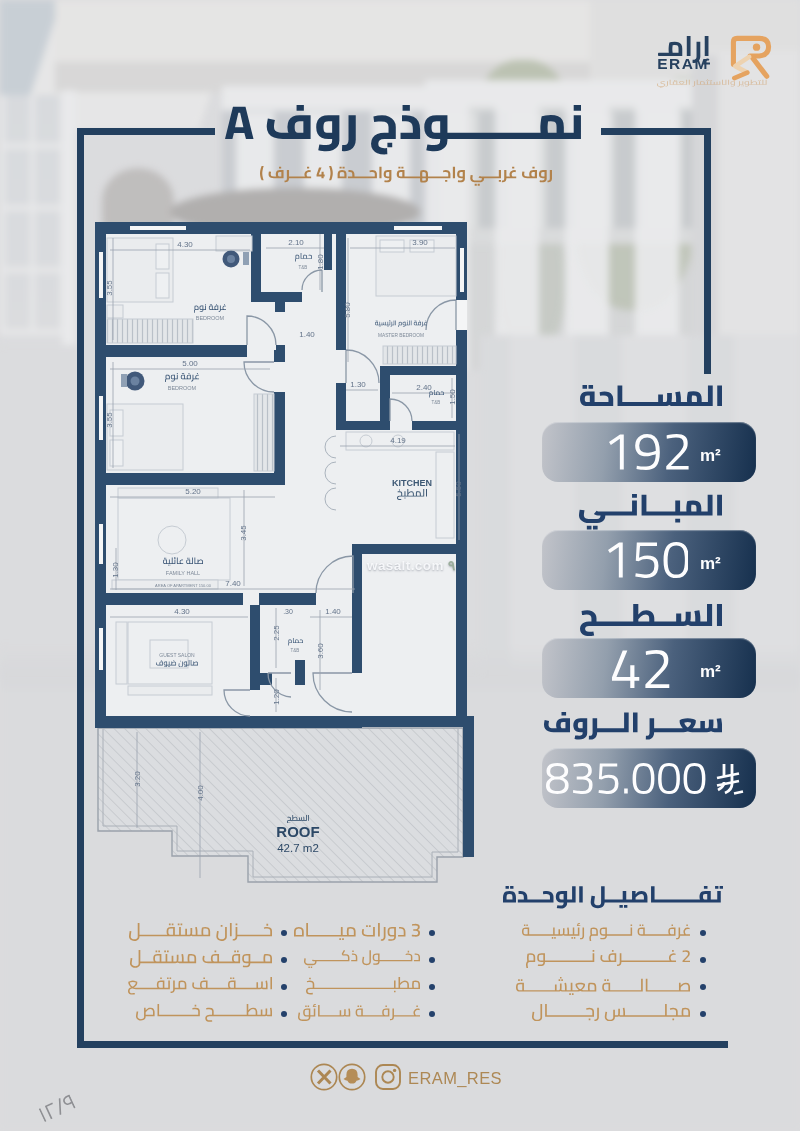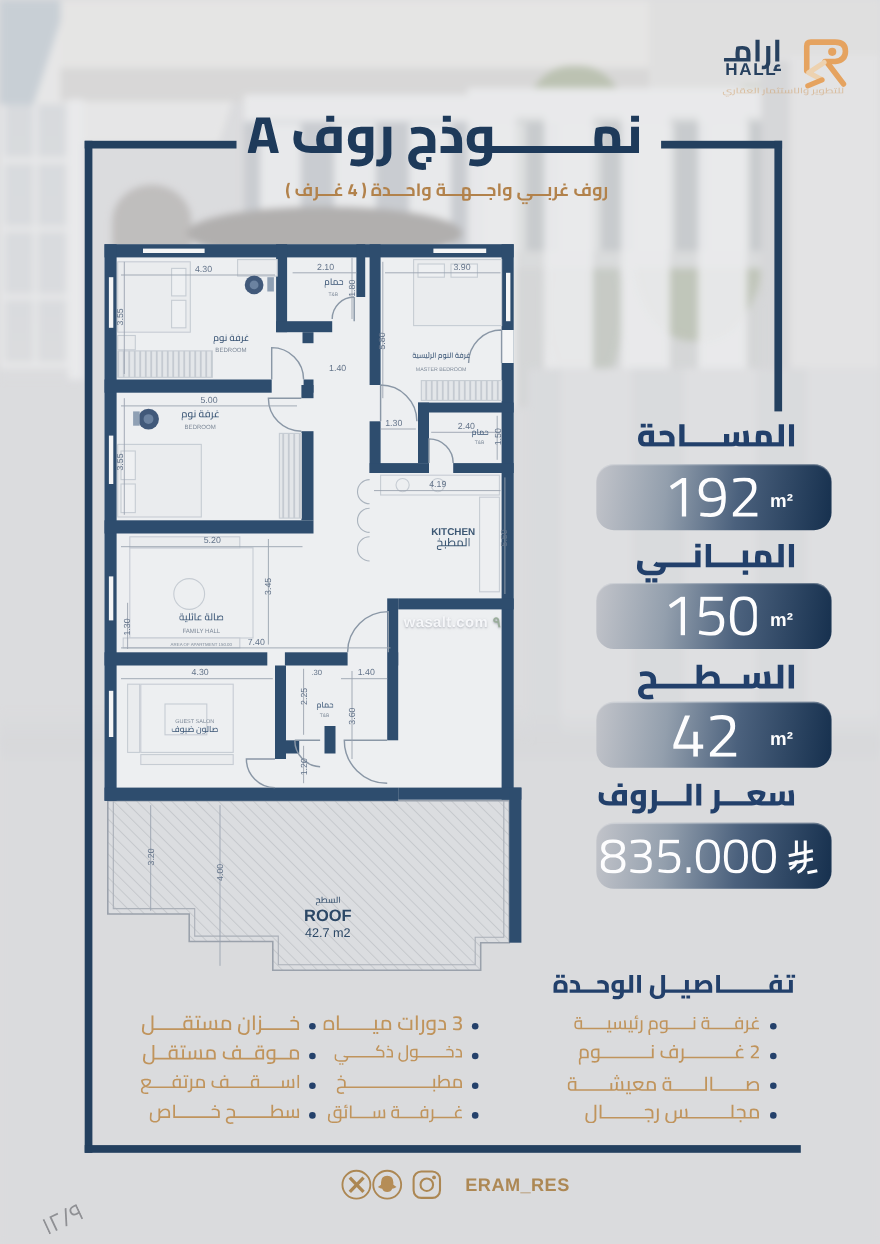--- a/index.html
+++ b/index.html
@@ -87,21 +87,21 @@
   </svg>
 
 <svg style="position:absolute;left:260.0px;top:166.0px" width="292.0" height="19.7" viewBox="37 -752 17869 1206" preserveAspectRatio="none">
     <path d="M140 125Q123 94 105 48Q87 1 72 -55Q56 -112 47 -175Q37 -237 37 -301Q37 -365 47 -430Q56 -495 72 -555Q87 -615 105 -665Q123 -716 140 -750H264Q250 -711 234 -657Q219 -603 206 -542Q193 -481 184 -419Q176 -357 176 -301Q176 -246 184 -187Q193 -127 206 -69Q219 -11 234 39Q250 89 264 125ZM890 0Q783 0 710 -28Q636 -56 599 -111Q561 -166 561 -248Q561 -272 564 -299Q567 -325 572 -350Q576 -374 580 -393Q584 -412 586 -421L716 -396Q713 -380 708 -355Q703 -330 699 -303Q695 -275 695 -250Q695 -211 707 -185Q720 -159 745 -144Q770 -128 808 -122Q846 -116 897 -116H1384L1344 -81V-415L1378 -386H1252Q1207 -386 1182 -375Q1158 -364 1148 -335Q1137 -305 1137 -251Q1137 -192 1148 -164Q1158 -135 1182 -125Q1207 -116 1252 -116V-12Q1166 -12 1112 -36Q1057 -60 1030 -112Q1004 -165 1004 -251Q1004 -333 1030 -389Q1057 -445 1112 -474Q1166 -502 1252 -502H1478V0ZM1199 -594V-708H1333V-594ZM1790 0V-116H1919V0ZM1596 248Q1583 248 1568 247Q1553 246 1537 244L1542 130Q1558 131 1572 132Q1587 133 1594 133Q1633 133 1657 102Q1680 71 1680 15V-502H1814V15Q1814 83 1786 136Q1759 189 1710 219Q1661 248 1596 248ZM1919 0V-116Q1925 -116 1928 -112Q1932 -108 1934 -100Q1937 -92 1938 -82Q1939 -71 1939 -58Q1939 -45 1938 -34Q1937 -23 1934 -16Q1932 -8 1928 -4Q1925 0 1919 0ZM1919 0V-116H2169V0ZM2169 0V-116Q2175 -116 2178 -112Q2182 -108 2184 -100Q2187 -92 2188 -82Q2189 -71 2189 -58Q2189 -45 2188 -34Q2187 -23 2184 -16Q2182 -8 2178 -4Q2175 0 2169 0ZM1919 0Q1913 0 1910 -4Q1906 -8 1904 -16Q1901 -23 1900 -34Q1899 -45 1899 -58Q1899 -76 1901 -89Q1903 -101 1907 -108Q1912 -116 1919 -116ZM2169 0V-116H2419V0ZM2419 0V-116Q2425 -116 2428 -112Q2432 -108 2434 -100Q2437 -92 2438 -82Q2439 -71 2439 -58Q2439 -45 2438 -34Q2437 -23 2434 -16Q2432 -8 2428 -4Q2425 0 2419 0ZM2169 0Q2163 0 2160 -4Q2156 -8 2154 -16Q2151 -23 2150 -34Q2149 -45 2149 -58Q2149 -76 2151 -89Q2153 -101 2157 -108Q2162 -116 2169 -116ZM2419 0V-116H2669V0ZM2669 0V-116Q2675 -116 2678 -112Q2682 -108 2684 -100Q2687 -92 2688 -82Q2689 -71 2689 -58Q2689 -45 2688 -34Q2687 -23 2684 -16Q2682 -8 2678 -4Q2675 0 2669 0ZM2419 0Q2413 0 2410 -4Q2406 -8 2404 -16Q2401 -23 2400 -34Q2399 -45 2399 -58Q2399 -76 2401 -89Q2403 -101 2407 -108Q2412 -116 2419 -116ZM2857 -16Q2806 -64 2780 -118Q2755 -172 2755 -233Q2755 -292 2777 -342Q2799 -391 2837 -427Q2875 -463 2926 -483Q2976 -502 3032 -502Q3062 -502 3095 -496Q3128 -490 3158 -480L3118 -371Q3097 -378 3077 -382Q3056 -386 3037 -386Q2993 -386 2959 -367Q2925 -347 2907 -313Q2888 -279 2888 -235Q2888 -195 2905 -160Q2921 -125 2952 -97ZM2669 0V-116H3167V0ZM2669 0Q2663 0 2660 -4Q2656 -8 2654 -16Q2651 -23 2650 -34Q2649 -45 2649 -58Q2649 -76 2651 -89Q2653 -101 2657 -108Q2662 -116 2669 -116ZM2913 -594V-708H3047V-594ZM3797 0V-110H3497V-210L3647 -660H3801L3634 -225H3797L3805 -395L3933 -397V-225H3994V-110H3933V0ZM4388 123H4264Q4278 85 4294 34Q4309 -17 4322 -76Q4335 -135 4343 -196Q4352 -257 4352 -312Q4352 -367 4343 -428Q4335 -489 4322 -549Q4309 -609 4294 -661Q4278 -714 4264 -752H4388Q4405 -719 4423 -670Q4441 -621 4456 -562Q4472 -504 4481 -440Q4491 -375 4491 -312Q4491 -248 4481 -185Q4472 -121 4456 -63Q4441 -5 4423 43Q4405 91 4388 123ZM4786 0V-227Q4786 -326 4817 -386Q4848 -447 4909 -474Q4970 -502 5059 -502Q5149 -502 5210 -474Q5271 -447 5302 -386Q5333 -326 5333 -227V0ZM4920 -56 4856 -116H5263L5200 -56V-224Q5200 -284 5188 -320Q5176 -355 5146 -371Q5115 -386 5059 -386Q5004 -386 4973 -371Q4943 -355 4931 -320Q4920 -284 4920 -224ZM4905 -594V-708H5033V-594ZM5086 -594V-708H5215V-594ZM5819 0V-116H5924V0ZM5413 0V-116H5776L5685 -37V-205Q5685 -276 5671 -315Q5656 -354 5623 -370Q5589 -386 5531 -386H5450V-502H5531Q5623 -502 5688 -472Q5752 -442 5786 -376Q5819 -311 5819 -205V0ZM5924 0V-116Q5930 -116 5934 -112Q5938 -108 5940 -100Q5942 -92 5943 -82Q5944 -71 5944 -58Q5944 -45 5943 -34Q5942 -23 5940 -16Q5938 -8 5934 -4Q5930 0 5924 0ZM5924 0V-116H6174V0ZM6174 0V-116Q6180 -116 6183 -112Q6187 -108 6189 -100Q6192 -92 6193 -82Q6194 -71 6194 -58Q6194 -45 6193 -34Q6192 -23 6189 -16Q6187 -8 6183 -4Q6180 0 6174 0ZM5924 0Q5918 0 5915 -4Q5911 -8 5909 -16Q5906 -23 5905 -34Q5904 -45 5904 -58Q5904 -76 5906 -89Q5908 -101 5912 -108Q5917 -116 5924 -116ZM6174 0V-116H6424V0ZM6424 0V-116Q6430 -116 6433 -112Q6437 -108 6439 -100Q6442 -92 6443 -82Q6444 -71 6444 -58Q6444 -45 6443 -34Q6442 -23 6439 -16Q6437 -8 6433 -4Q6430 0 6424 0ZM6174 0Q6168 0 6165 -4Q6161 -8 6159 -16Q6156 -23 6155 -34Q6154 -45 6154 -58Q6154 -76 6156 -89Q6158 -101 6162 -108Q6167 -116 6174 -116ZM6424 0V-116H6674V0ZM6674 0V-116Q6680 -116 6683 -112Q6687 -108 6689 -100Q6692 -92 6693 -82Q6694 -71 6694 -58Q6694 -45 6693 -34Q6692 -23 6689 -16Q6687 -8 6683 -4Q6680 0 6674 0ZM6424 0Q6418 0 6415 -4Q6411 -8 6409 -16Q6406 -23 6405 -34Q6404 -45 6404 -58Q6404 -76 6406 -89Q6408 -101 6412 -108Q6417 -116 6424 -116ZM6674 0V-116H7104L7059 -79V-264Q7059 -324 7021 -355Q6984 -386 6903 -386Q6880 -386 6840 -382Q6800 -379 6753 -372L6740 -478Q6783 -488 6827 -495Q6872 -502 6915 -502Q6997 -502 7059 -473Q7121 -445 7157 -392Q7192 -339 7192 -264V0ZM6674 0Q6668 0 6665 -4Q6661 -8 6659 -16Q6656 -23 6655 -34Q6654 -45 6654 -58Q6654 -76 6656 -89Q6658 -101 6662 -108Q6667 -116 6674 -116ZM7342 0V-707H7475V0ZM7809 248Q7772 248 7731 243Q7691 237 7645 228L7665 121Q7715 127 7750 130Q7785 133 7809 133Q7881 133 7913 107Q7945 81 7945 29V-410L7978 -386H7853Q7812 -386 7787 -376Q7762 -367 7750 -337Q7739 -308 7739 -248Q7739 -191 7749 -162Q7760 -134 7785 -125Q7810 -116 7853 -116H7945V0H7853Q7768 0 7713 -27Q7658 -54 7631 -109Q7605 -164 7605 -248Q7605 -332 7631 -389Q7658 -445 7713 -474Q7768 -502 7853 -502H8079V29Q8079 97 8046 147Q8012 196 7952 222Q7891 248 7809 248ZM8654 0Q8569 0 8514 -27Q8459 -54 8432 -109Q8406 -164 8406 -248Q8406 -332 8432 -389Q8459 -445 8514 -474Q8569 -502 8654 -502H8880V-63H8746V-415L8779 -386H8654Q8613 -386 8588 -376Q8563 -367 8551 -337Q8540 -308 8540 -248Q8540 -191 8550 -162Q8561 -134 8586 -125Q8611 -116 8654 -116H8985V0ZM8985 0V-116Q8991 -116 8995 -112Q8998 -108 9001 -100Q9003 -92 9004 -82Q9005 -71 9005 -58Q9005 -45 9004 -34Q9003 -23 9001 -16Q8998 -8 8995 -4Q8991 0 8985 0ZM8505 -594V-708H8634V-594ZM8687 -594V-708H8816V-594ZM8985 0V-116H9235V0ZM9235 0V-116Q9241 -116 9244 -112Q9248 -108 9250 -100Q9253 -92 9254 -82Q9255 -71 9255 -58Q9255 -45 9254 -34Q9253 -23 9250 -16Q9248 -8 9244 -4Q9241 0 9235 0ZM8985 0Q8979 0 8976 -4Q8972 -8 8970 -16Q8967 -23 8966 -34Q8965 -45 8965 -58Q8965 -76 8967 -89Q8969 -101 8973 -108Q8978 -116 8985 -116ZM9235 0V-116H9485V0ZM9485 0V-116Q9491 -116 9494 -112Q9498 -108 9500 -100Q9503 -92 9504 -82Q9505 -71 9505 -58Q9505 -45 9504 -34Q9503 -23 9500 -16Q9498 -8 9494 -4Q9491 0 9485 0ZM9235 0Q9229 0 9226 -4Q9222 -8 9220 -16Q9217 -23 9216 -34Q9215 -45 9215 -58Q9215 -76 9217 -89Q9219 -101 9223 -108Q9228 -116 9235 -116ZM9485 0V-116H9735V0ZM9735 0V-116Q9741 -116 9744 -112Q9748 -108 9750 -100Q9753 -92 9754 -82Q9755 -71 9755 -58Q9755 -45 9754 -34Q9753 -23 9750 -16Q9748 -8 9744 -4Q9741 0 9735 0ZM9485 0Q9479 0 9476 -4Q9472 -8 9470 -16Q9467 -23 9466 -34Q9465 -45 9465 -58Q9465 -76 9467 -89Q9469 -101 9473 -108Q9478 -116 9485 -116ZM9735 0V-116H10256L10183 -45V-247Q10183 -300 10171 -330Q10159 -360 10130 -373Q10101 -386 10050 -386Q10007 -386 9967 -381Q9928 -375 9905 -366L9988 -444Q9982 -421 9977 -386Q9972 -352 9968 -312Q9964 -272 9964 -235Q9964 -199 9968 -162Q9971 -125 9976 -96Q9981 -67 9983 -56L9856 -21Q9852 -35 9846 -68Q9839 -100 9835 -143Q9831 -186 9831 -235Q9831 -284 9835 -331Q9840 -377 9847 -415Q9855 -452 9860 -475Q9883 -484 9934 -493Q9986 -502 10048 -502Q10138 -502 10197 -477Q10257 -452 10286 -396Q10316 -341 10316 -246V0ZM10048 265Q9986 265 9934 258Q9883 251 9860 245Q9855 227 9847 199Q9840 171 9835 136Q9831 100 9831 63Q9831 26 9835 -6Q9839 -39 9846 -63Q9852 -87 9856 -98L9980 -56Q9977 -49 9974 -28Q9970 -7 9967 19Q9964 44 9964 64Q9964 87 9967 114Q9970 141 9976 166Q9981 191 9987 208L9901 133Q9923 140 9965 145Q10006 149 10050 149Q10103 149 10132 141Q10161 134 10172 115Q10183 97 10183 66V-116H10316V71Q10316 142 10286 185Q10257 227 10197 246Q10138 265 10048 265ZM10316 0V-116H10421V0ZM10421 0V-116Q10427 -116 10431 -112Q10435 -108 10437 -100Q10439 -92 10440 -82Q10441 -71 10441 -58Q10441 -45 10440 -34Q10439 -23 10437 -16Q10435 -8 10431 -4Q10427 0 10421 0ZM9735 0Q9729 0 9726 -4Q9722 -8 9720 -16Q9717 -23 9716 -34Q9715 -45 9715 -58Q9715 -76 9717 -89Q9719 -101 9723 -108Q9728 -116 9735 -116ZM10421 0V-116H10671V0ZM10671 0V-116Q10677 -116 10680 -112Q10684 -108 10686 -100Q10689 -92 10690 -82Q10691 -71 10691 -58Q10691 -45 10690 -34Q10689 -23 10686 -16Q10684 -8 10680 -4Q10677 0 10671 0ZM10421 0Q10415 0 10412 -4Q10408 -8 10406 -16Q10403 -23 10402 -34Q10401 -45 10401 -58Q10401 -76 10403 -89Q10405 -101 10409 -108Q10414 -116 10421 -116ZM10671 0V-116H10921V0ZM10921 0V-116Q10927 -116 10930 -112Q10934 -108 10936 -100Q10939 -92 10940 -82Q10941 -71 10941 -58Q10941 -45 10940 -34Q10939 -23 10936 -16Q10934 -8 10930 -4Q10927 0 10921 0ZM10671 0Q10665 0 10662 -4Q10658 -8 10656 -16Q10653 -23 10652 -34Q10651 -45 10651 -58Q10651 -76 10653 -89Q10655 -101 10659 -108Q10664 -116 10671 -116ZM10921 0V-116H11171V0ZM11171 0V-116Q11177 -116 11180 -112Q11184 -108 11186 -100Q11189 -92 11190 -82Q11191 -71 11191 -58Q11191 -45 11190 -34Q11189 -23 11186 -16Q11184 -8 11180 -4Q11177 0 11171 0ZM10921 0Q10915 0 10912 -4Q10908 -8 10906 -16Q10903 -23 10902 -34Q10901 -45 10901 -58Q10901 -76 10903 -89Q10905 -101 10909 -108Q10914 -116 10921 -116ZM11171 0V-116H11601L11556 -79V-264Q11556 -324 11518 -355Q11481 -386 11400 -386Q11377 -386 11337 -382Q11297 -379 11250 -372L11237 -478Q11280 -488 11324 -495Q11369 -502 11412 -502Q11494 -502 11556 -473Q11618 -445 11654 -392Q11689 -339 11689 -264V0ZM11171 0Q11165 0 11162 -4Q11158 -8 11156 -16Q11153 -23 11152 -34Q11151 -45 11151 -58Q11151 -76 11153 -89Q11155 -101 11159 -108Q11164 -116 11171 -116ZM11364 213V99H11498V213ZM11839 0V-707H11972V0ZM12306 248Q12269 248 12228 243Q12188 237 12142 228L12162 121Q12212 127 12247 130Q12282 133 12306 133Q12378 133 12410 107Q12442 81 12442 29V-410L12475 -386H12350Q12309 -386 12284 -376Q12259 -367 12247 -337Q12236 -308 12236 -248Q12236 -191 12246 -162Q12257 -134 12282 -125Q12307 -116 12350 -116H12442V0H12350Q12265 0 12210 -27Q12155 -54 12128 -109Q12102 -164 12102 -248Q12102 -332 12128 -389Q12155 -445 12210 -474Q12265 -502 12350 -502H12576V29Q12576 97 12543 147Q12509 196 12449 222Q12388 248 12306 248ZM13208 248Q13143 248 13088 230Q13032 211 12991 178Q12950 146 12926 101Q12903 57 12903 5Q12903 -14 12906 -44Q12909 -74 12915 -113Q12920 -152 12927 -196L13059 -178Q13049 -115 13043 -66Q13037 -17 13037 3Q13037 41 13058 70Q13079 99 13118 116Q13156 132 13208 132H13491Q13556 132 13588 99Q13620 66 13620 3V-35H13753V3Q13753 75 13721 130Q13689 185 13630 217Q13572 248 13491 248ZM13576 0Q13530 0 13488 -10Q13445 -20 13407 -46L13483 -142Q13499 -131 13512 -126Q13524 -120 13540 -118Q13555 -116 13576 -116H13797V0ZM13797 0V-116Q13802 -116 13806 -112Q13810 -108 13812 -100Q13814 -92 13815 -82Q13817 -71 13817 -58Q13817 -45 13815 -34Q13814 -23 13812 -16Q13810 -8 13806 -4Q13802 0 13797 0ZM13174 454V340H13303V454ZM13355 454V340H13484V454ZM13797 0V-116H14047V0ZM14047 0V-116Q14053 -116 14056 -112Q14060 -108 14062 -100Q14065 -92 14066 -82Q14067 -71 14067 -58Q14067 -45 14066 -34Q14065 -23 14062 -16Q14060 -8 14056 -4Q14053 0 14047 0ZM13797 0Q13791 0 13788 -4Q13784 -8 13782 -16Q13779 -23 13778 -34Q13777 -45 13777 -58Q13777 -76 13779 -89Q13781 -101 13785 -108Q13790 -116 13797 -116ZM14047 0V-116H14297V0ZM14297 0V-116Q14303 -116 14306 -112Q14310 -108 14312 -100Q14315 -92 14316 -82Q14317 -71 14317 -58Q14317 -45 14316 -34Q14315 -23 14312 -16Q14310 -8 14306 -4Q14303 0 14297 0ZM14047 0Q14041 0 14038 -4Q14034 -8 14032 -16Q14029 -23 14028 -34Q14027 -45 14027 -58Q14027 -76 14029 -89Q14031 -101 14035 -108Q14040 -116 14047 -116ZM14297 0V-116H14547V0ZM14547 0V-116Q14553 -116 14556 -112Q14560 -108 14562 -100Q14565 -92 14566 -82Q14567 -71 14567 -58Q14567 -45 14566 -34Q14565 -23 14562 -16Q14560 -8 14556 -4Q14553 0 14547 0ZM14297 0Q14291 0 14288 -4Q14284 -8 14282 -16Q14279 -23 14278 -34Q14277 -45 14277 -58Q14277 -76 14279 -89Q14281 -101 14285 -108Q14290 -116 14297 -116ZM14547 0V-116H14730L14652 -51V-502H14786V0ZM14547 0Q14541 0 14538 -4Q14534 -8 14532 -16Q14529 -23 14528 -34Q14527 -45 14527 -58Q14527 -76 14529 -89Q14531 -101 14535 -108Q14540 -116 14547 -116ZM14652 213V99H14786V213ZM15091 0V-116H15220V0ZM14897 248Q14884 248 14869 247Q14854 246 14838 244L14843 130Q14859 131 14873 132Q14888 133 14895 133Q14934 133 14958 102Q14981 71 14981 15V-502H15115V15Q15115 83 15087 136Q15060 189 15011 219Q14962 248 14897 248ZM15220 0V-116Q15226 -116 15229 -112Q15233 -108 15235 -100Q15238 -92 15239 -82Q15240 -71 15240 -58Q15240 -45 15239 -34Q15238 -23 15235 -16Q15233 -8 15229 -4Q15226 0 15220 0ZM15408 -16Q15357 -64 15331 -118Q15306 -172 15306 -233Q15306 -292 15328 -342Q15350 -391 15388 -427Q15426 -463 15477 -483Q15527 -502 15583 -502Q15613 -502 15646 -496Q15679 -490 15709 -480L15669 -371Q15648 -378 15628 -382Q15607 -386 15588 -386Q15544 -386 15510 -367Q15476 -347 15458 -313Q15439 -279 15439 -235Q15439 -195 15456 -160Q15472 -125 15503 -97ZM15220 0V-116H15718V0ZM15220 0Q15214 0 15211 -4Q15207 -8 15205 -16Q15202 -23 15201 -34Q15200 -45 15200 -58Q15200 -76 15202 -89Q15204 -101 15208 -108Q15213 -116 15220 -116ZM15464 -594V-708H15598V-594ZM16399 0Q16292 0 16219 -28Q16145 -56 16108 -111Q16070 -166 16070 -248Q16070 -272 16073 -299Q16076 -325 16081 -350Q16085 -374 16089 -393Q16093 -412 16095 -421L16225 -396Q16222 -380 16217 -355Q16212 -330 16208 -303Q16204 -275 16204 -250Q16204 -211 16216 -185Q16229 -159 16254 -144Q16279 -128 16317 -122Q16355 -116 16406 -116H16893L16853 -81V-415L16887 -386H16761Q16716 -386 16691 -375Q16667 -364 16657 -335Q16646 -305 16646 -251Q16646 -192 16657 -164Q16667 -135 16691 -125Q16716 -116 16761 -116V-12Q16675 -12 16620 -36Q16566 -60 16539 -112Q16513 -165 16513 -251Q16513 -333 16539 -389Q16566 -445 16620 -474Q16675 -502 16761 -502H16987V0ZM16708 -594V-708H16842V-594ZM17311 248Q17274 248 17233 243Q17193 237 17147 228L17167 121Q17217 127 17252 130Q17287 133 17311 133Q17383 133 17415 107Q17447 81 17447 29V-410L17480 -386H17355Q17314 -386 17289 -376Q17264 -367 17252 -337Q17241 -308 17241 -248Q17241 -191 17251 -162Q17262 -134 17287 -125Q17312 -116 17355 -116H17447V0H17355Q17270 0 17215 -27Q17160 -54 17133 -109Q17107 -164 17107 -248Q17107 -332 17133 -389Q17160 -445 17215 -474Q17270 -502 17355 -502H17581V29Q17581 97 17548 147Q17514 196 17454 222Q17393 248 17311 248ZM17688 248Q17675 248 17660 247Q17645 246 17629 244L17634 130Q17650 131 17664 132Q17679 133 17686 133Q17725 133 17749 102Q17772 71 17772 15V-502H17906V15Q17906 83 17878 136Q17851 189 17802 219Q17753 248 17688 248Z" fill="#b2824b"></path>
   </svg>
 
 <svg style="position:absolute;left:658.0px;top:36.0px" width="52.0" height="28.6" viewBox="-20 -707 1844 1013" preserveAspectRatio="none">
     <path d="M0 0V-116H250V0ZM250 0V-116Q256 -116 259 -112Q263 -108 265 -100Q268 -92 269 -82Q270 -71 270 -58Q270 -45 269 -34Q268 -23 265 -16Q263 -8 259 -4Q256 0 250 0ZM0 0Q-6 0 -9 -4Q-13 -8 -15 -16Q-18 -23 -19 -34Q-20 -45 -20 -58Q-20 -76 -18 -89Q-16 -101 -12 -108Q-7 -116 0 -116ZM250 0V-116H769L708 -64V-248Q708 -302 696 -333Q684 -363 654 -376Q625 -388 573 -388Q532 -388 493 -383Q453 -377 431 -368L514 -446Q508 -423 502 -388Q497 -353 493 -314Q489 -274 489 -236Q489 -201 493 -163Q496 -125 501 -96Q505 -67 508 -56L381 -21Q377 -35 371 -67Q365 -99 360 -143Q356 -187 356 -236Q356 -286 361 -332Q366 -379 372 -416Q379 -454 385 -477Q409 -486 460 -495Q511 -504 573 -504Q663 -504 722 -479Q782 -454 812 -398Q841 -342 841 -247V0ZM250 0Q244 0 241 -4Q237 -8 235 -16Q232 -23 231 -34Q230 -45 230 -58Q230 -76 232 -89Q234 -101 238 -108Q243 -116 250 -116ZM1001 0V-707H1134V0ZM1262 248Q1249 248 1234 247Q1219 246 1203 244L1208 130Q1224 131 1238 132Q1253 133 1260 133Q1299 133 1323 102Q1346 71 1346 15V-502H1480V15Q1480 83 1452 136Q1425 189 1376 219Q1327 248 1262 248ZM1637 0V-707H1770V0ZM1643 298Q1624 275 1614 254Q1604 233 1604 209Q1604 175 1622 148Q1640 121 1669 105Q1698 89 1733 89Q1752 89 1772 95Q1792 100 1806 109L1772 170Q1763 165 1755 164Q1746 162 1737 162Q1713 162 1700 175Q1687 188 1687 208Q1687 221 1692 232Q1697 243 1707 255ZM1582 306V234H1824V306Z" fill="#27415f"></path>
   </svg>
 
-<div class="abs" style="left:652px;top:55px;width:62px;text-align:center;font-size:15.5px;font-weight:bold;letter-spacing:1.5px;color:#27415f">HALL</div>
+<div class="abs" style="left:652px;top:55px;width:62px;text-align:center;font-size:15.5px;font-weight:bold;letter-spacing:1.5px;color:#27415f">ERAM</div>
 
 <svg style="position:absolute;left:657.0px;top:79.0px" width="109.6" height="9.0" viewBox="40 -818 10782 1257" preserveAspectRatio="none">
     <path d="M323 248Q263 248 212 231Q160 214 122 184Q83 153 62 111Q40 69 40 20Q40 -0 43 -32Q47 -65 52 -106Q58 -146 65 -189L157 -177Q146 -111 140 -57Q133 -4 133 18Q133 61 157 94Q181 127 224 146Q267 165 323 165H606Q679 165 717 126Q754 87 754 7Q754 -32 742 -54Q730 -76 699 -92Q669 -107 612 -124Q559 -140 517 -154Q475 -169 445 -189Q416 -208 401 -238Q386 -268 386 -315Q386 -378 413 -419Q439 -460 489 -480Q538 -501 608 -501Q642 -501 687 -496Q732 -491 810 -478L800 -400Q729 -408 682 -413Q636 -417 605 -417Q561 -417 533 -407Q505 -396 492 -375Q479 -354 479 -319Q479 -291 489 -274Q499 -256 520 -244Q540 -233 570 -224Q600 -215 639 -203Q688 -189 726 -173Q764 -156 791 -133Q818 -110 832 -75Q847 -40 847 10Q847 80 818 134Q790 187 736 218Q683 248 606 248ZM323 439V342H415V439ZM473 439V342H565V439ZM928 229Q915 229 900 227Q886 226 871 225L879 142Q894 143 906 144Q919 145 927 145Q972 145 1000 111Q1027 77 1027 16V-501H1121V16Q1121 79 1096 127Q1071 175 1028 202Q985 229 928 229ZM1377 0V-83H1497V0ZM1284 0V-714H1377V0ZM1497 0V-83Q1502 -83 1506 -80Q1510 -77 1512 -72Q1514 -67 1516 -59Q1517 -52 1517 -42Q1517 -33 1516 -25Q1514 -17 1512 -11Q1510 -6 1506 -3Q1502 0 1497 0ZM2036 0V-83H2143V0ZM1497 0Q1491 0 1487 -3Q1483 -6 1481 -11Q1479 -17 1478 -25Q1477 -33 1477 -42Q1477 -55 1479 -64Q1480 -73 1485 -78Q1489 -83 1497 -83ZM1497 0V-83H1991L1943 -41V-450L1982 -417H1824Q1770 -417 1740 -404Q1710 -391 1699 -355Q1687 -319 1687 -250Q1687 -181 1699 -145Q1710 -109 1740 -96Q1770 -83 1824 -83V-18Q1737 -18 1687 -40Q1637 -62 1615 -113Q1594 -164 1594 -250Q1594 -335 1615 -391Q1637 -446 1687 -474Q1737 -501 1824 -501H2036V0ZM2143 0V-83Q2149 -83 2153 -80Q2157 -77 2159 -72Q2161 -67 2162 -59Q2163 -52 2163 -42Q2163 -33 2162 -25Q2161 -17 2159 -11Q2157 -6 2153 -3Q2149 0 2143 0ZM1718 -591V-688H1810V-591ZM1868 -591V-688H1960V-591ZM2143 0V-83H2299Q2354 -83 2405 -102Q2455 -121 2498 -152Q2541 -183 2572 -221Q2604 -259 2622 -298Q2640 -337 2640 -372V-433L2688 -358Q2631 -388 2576 -402Q2520 -417 2468 -417Q2417 -417 2361 -402Q2306 -388 2250 -358L2298 -433V-372Q2298 -337 2316 -298Q2334 -259 2365 -221Q2396 -183 2439 -152Q2482 -121 2532 -102Q2583 -83 2638 -83H2788V0H2650Q2572 0 2504 -25Q2436 -50 2381 -92Q2326 -133 2286 -182Q2247 -232 2226 -282Q2205 -331 2205 -372V-431Q2248 -454 2293 -470Q2338 -485 2383 -493Q2428 -501 2468 -501Q2510 -501 2554 -493Q2598 -485 2644 -470Q2689 -454 2732 -431V-372Q2732 -331 2711 -282Q2690 -232 2651 -182Q2611 -133 2556 -92Q2501 -50 2433 -25Q2365 0 2287 0ZM2143 0Q2137 0 2133 -3Q2129 -6 2127 -11Q2125 -17 2124 -25Q2123 -33 2123 -42Q2123 -55 2125 -64Q2126 -73 2131 -78Q2135 -83 2143 -83ZM2788 0V-83Q2794 -83 2798 -80Q2802 -77 2804 -72Q2806 -67 2807 -59Q2808 -52 2808 -42Q2808 -33 2807 -25Q2806 -17 2804 -11Q2802 -6 2798 -3Q2794 0 2788 0ZM2907 0V-714H3000V0ZM2788 0V-83H2907V0ZM2788 0Q2782 0 2778 -3Q2774 -6 2772 -11Q2770 -17 2769 -25Q2768 -33 2768 -42Q2768 -55 2770 -64Q2771 -73 2776 -78Q2780 -83 2788 -83ZM3169 0V-714H3262V0ZM3592 229Q3579 229 3564 227Q3550 226 3535 225L3543 142Q3558 143 3570 144Q3583 145 3591 145Q3636 145 3664 111Q3691 77 3691 16V-501H3785V16Q3785 79 3760 127Q3735 175 3692 202Q3649 229 3592 229ZM4041 0V-83H4161V0ZM3948 0V-714H4041V0ZM4161 0V-83Q4166 -83 4170 -80Q4174 -77 4176 -72Q4178 -67 4180 -59Q4181 -52 4181 -42Q4181 -33 4180 -25Q4178 -17 4176 -11Q4174 -6 4170 -3Q4166 0 4161 0ZM4735 0V-83H4842V0ZM4161 0Q4155 0 4151 -3Q4147 -6 4145 -11Q4143 -17 4142 -25Q4141 -33 4141 -42Q4141 -55 4143 -64Q4144 -73 4149 -78Q4153 -83 4161 -83ZM4161 0V-83H4700L4641 -39V-246Q4641 -312 4626 -349Q4612 -386 4576 -402Q4540 -418 4478 -418Q4436 -418 4395 -412Q4354 -406 4331 -396L4388 -452Q4382 -429 4376 -393Q4370 -357 4366 -315Q4362 -274 4362 -233Q4362 -192 4366 -152Q4370 -112 4375 -82Q4380 -52 4383 -41L4294 -16Q4290 -29 4284 -61Q4279 -93 4274 -138Q4270 -183 4270 -233Q4270 -282 4274 -329Q4279 -375 4286 -413Q4292 -451 4298 -474Q4321 -483 4370 -492Q4418 -501 4478 -501Q4563 -501 4620 -476Q4678 -451 4706 -395Q4735 -340 4735 -246V0ZM4842 0V-83Q4848 -83 4852 -80Q4856 -77 4858 -72Q4860 -67 4861 -59Q4862 -52 4862 -42Q4862 -33 4861 -25Q4860 -17 4858 -11Q4856 -6 4852 -3Q4848 0 4842 0ZM5057 0V-83H5170V0ZM5170 0V-83Q5176 -83 5180 -80Q5184 -77 5186 -72Q5188 -67 5189 -59Q5190 -52 5190 -42Q5190 -33 5189 -25Q5188 -17 5186 -11Q5184 -6 5180 -3Q5176 0 5170 0ZM4842 0Q4836 0 4832 -3Q4828 -6 4826 -11Q4824 -17 4823 -25Q4822 -33 4822 -42Q4822 -55 4824 -64Q4825 -73 4830 -78Q4834 -83 4842 -83ZM4842 0V-83H5012L4964 -45V-501H5057V0ZM4969 -729V-818H5053V-729ZM4890 -591V-688H4982V-591ZM5039 -591V-688H5131V-591ZM5385 0V-83H5498V0ZM5498 0V-83Q5504 -83 5508 -80Q5512 -77 5514 -72Q5516 -67 5517 -59Q5518 -52 5518 -42Q5518 -33 5517 -25Q5516 -17 5514 -11Q5512 -6 5508 -3Q5504 0 5498 0ZM5170 0Q5164 0 5160 -3Q5156 -6 5154 -11Q5152 -17 5151 -25Q5150 -33 5150 -42Q5150 -55 5152 -64Q5153 -73 5158 -78Q5162 -83 5170 -83ZM5170 0V-83H5340L5292 -45V-501H5385V0ZM5219 -591V-688H5311V-591ZM5368 -591V-688H5460V-591ZM6041 0Q6005 0 5970 -14Q5936 -27 5905 -56L5964 -118Q5986 -100 6004 -92Q6022 -83 6041 -83H6222L6181 -43V-277Q6181 -295 6177 -327Q6174 -360 6167 -402Q6161 -443 6152 -486L6243 -501Q6250 -465 6257 -422Q6264 -379 6269 -340Q6274 -301 6274 -277V0ZM5498 0V-83H5644L5621 -60V-400H5714V0ZM5714 0V-83H5818Q5852 -83 5869 -93Q5886 -103 5893 -133Q5900 -163 5900 -221V-450H5994V-221Q5994 -140 5975 -91Q5957 -42 5919 -21Q5881 0 5818 0ZM5498 0Q5492 0 5488 -3Q5484 -6 5482 -11Q5480 -17 5479 -25Q5478 -33 5478 -42Q5478 -55 5480 -64Q5481 -73 5486 -78Q5490 -83 5498 -83ZM6535 0V-83H6655V0ZM6442 0V-714H6535V0ZM6655 0V-83Q6660 -83 6664 -80Q6668 -77 6670 -72Q6672 -67 6674 -59Q6675 -52 6675 -42Q6675 -33 6674 -25Q6672 -17 6670 -11Q6668 -6 6664 -3Q6660 0 6655 0ZM6774 0V-714H6867V0ZM6655 0V-83H6774V0ZM6655 0Q6649 0 6645 -3Q6641 -6 6639 -11Q6637 -17 6636 -25Q6635 -33 6635 -42Q6635 -55 6637 -64Q6638 -73 6643 -78Q6647 -83 6655 -83ZM7036 0V-714H7129V0ZM7459 229Q7423 229 7384 223Q7344 218 7297 208L7311 133Q7364 139 7399 142Q7434 145 7459 145Q7539 145 7575 115Q7612 85 7612 28V-442L7650 -417H7493Q7440 -417 7410 -404Q7380 -392 7368 -355Q7356 -319 7356 -249Q7356 -180 7368 -144Q7380 -109 7409 -96Q7439 -83 7493 -83H7612V0H7493Q7406 0 7356 -27Q7306 -53 7284 -109Q7263 -164 7263 -249Q7263 -335 7284 -391Q7306 -447 7356 -474Q7406 -501 7493 -501H7705V27Q7705 91 7675 136Q7645 182 7590 205Q7535 229 7459 229ZM8187 0V-83H8315V0ZM8015 229Q8002 229 7987 227Q7973 226 7958 225L7966 142Q7981 143 7993 144Q8006 145 8014 145Q8059 145 8087 111Q8114 77 8114 16V-501H8208V16Q8208 79 8183 127Q8158 175 8115 202Q8072 229 8015 229ZM8315 0V-83Q8321 -83 8325 -80Q8329 -77 8331 -72Q8333 -67 8334 -59Q8335 -52 8335 -42Q8335 -33 8334 -25Q8333 -17 8331 -11Q8329 -6 8325 -3Q8321 0 8315 0ZM8315 0V-83H8485L8437 -45V-501H8530V0ZM8315 0Q8309 0 8305 -3Q8301 -6 8299 -11Q8297 -17 8296 -25Q8295 -33 8295 -42Q8295 -55 8297 -64Q8298 -73 8303 -78Q8307 -83 8315 -83ZM8354 189V92H8446V189ZM8503 189V92H8595V189ZM9091 0V-83H9198V0ZM8845 229Q8809 229 8770 223Q8730 218 8683 208L8697 133Q8750 139 8785 142Q8820 145 8845 145Q8925 145 8961 115Q8998 85 8998 28V-442L9036 -417H8879Q8826 -417 8796 -404Q8766 -392 8754 -355Q8742 -319 8742 -249Q8742 -180 8754 -144Q8766 -109 8795 -96Q8825 -83 8879 -83H8998V0H8879Q8792 0 8742 -27Q8692 -53 8670 -109Q8649 -164 8649 -249Q8649 -335 8670 -391Q8692 -447 8742 -474Q8792 -501 8879 -501H9091V27Q9091 91 9061 136Q9031 182 8976 205Q8921 229 8845 229ZM9198 0V-83Q9204 -83 9208 -80Q9212 -77 9214 -72Q9216 -67 9217 -59Q9218 -52 9218 -42Q9218 -33 9217 -25Q9216 -17 9214 -11Q9212 -6 9208 -3Q9204 0 9198 0ZM9854 0V-83H9962V0ZM9198 0V-83H9871L9787 -9V-238Q9787 -299 9771 -338Q9754 -378 9721 -398Q9688 -417 9639 -417Q9596 -417 9558 -402Q9520 -387 9488 -362Q9456 -338 9428 -309Q9400 -280 9378 -251Q9355 -222 9337 -199L9309 -277Q9343 -320 9376 -360Q9409 -399 9447 -431Q9486 -463 9533 -482Q9581 -501 9643 -501Q9713 -501 9759 -477Q9805 -453 9831 -414Q9858 -375 9869 -329Q9880 -282 9880 -238V0ZM9265 -83V-714H9358V-83ZM9198 0Q9192 0 9188 -3Q9184 -6 9182 -11Q9180 -17 9179 -25Q9178 -33 9178 -42Q9178 -55 9180 -64Q9181 -73 9186 -78Q9190 -83 9198 -83ZM9962 0V-83Q9968 -83 9972 -80Q9976 -77 9978 -72Q9980 -67 9981 -59Q9982 -52 9982 -42Q9982 -33 9981 -25Q9980 -17 9978 -11Q9976 -6 9972 -3Q9968 0 9962 0ZM10177 0V-83H10290V0ZM10290 0V-83Q10296 -83 10300 -80Q10304 -77 10306 -72Q10308 -67 10309 -59Q10310 -52 10310 -42Q10310 -33 10309 -25Q10308 -17 10306 -11Q10304 -6 10300 -3Q10296 0 10290 0ZM9962 0Q9956 0 9952 -3Q9948 -6 9946 -11Q9944 -17 9943 -25Q9942 -33 9942 -42Q9942 -55 9944 -64Q9945 -73 9950 -78Q9954 -83 9962 -83ZM9962 0V-83H10132L10084 -45V-501H10177V0ZM10011 -591V-688H10103V-591ZM10160 -591V-688H10252V-591ZM10502 0V-83H10610V0ZM10290 0Q10284 0 10280 -3Q10276 -6 10274 -11Q10272 -17 10271 -25Q10270 -33 10270 -42Q10270 -55 10272 -64Q10273 -73 10278 -78Q10282 -83 10290 -83ZM10409 0V-714H10502V0ZM10290 0V-83H10409V0ZM10610 0V-83Q10615 -83 10619 -80Q10623 -77 10625 -72Q10627 -67 10628 -59Q10630 -52 10630 -42Q10630 -33 10628 -25Q10627 -17 10625 -11Q10623 -6 10619 -3Q10615 0 10610 0ZM10729 0V-714H10822V0ZM10610 0V-83H10729V0ZM10610 0Q10604 0 10600 -3Q10596 -6 10594 -11Q10592 -17 10591 -25Q10590 -33 10590 -42Q10590 -55 10592 -64Q10593 -73 10598 -78Q10602 -83 10610 -83Z" fill="#cf9a5e" opacity=".5"></path>
   </svg>
 
 <svg class="abs" style="left:726px;top:29px" width="50" height="52" viewBox="0 0 54 56" fill="none">
 <path d="M8,38 L8,14 Q8,10 12,10 L36,10 Q46,10 46,19 Q46,28 36,29 L26,29" stroke="#e5a360" stroke-width="5.5" stroke-linecap="round" stroke-linejoin="round"></path>
 <circle cx="33" cy="19.5" r="4" fill="#e5a360"></circle>
 <path d="M28,30 L44,51" stroke="#e5a360" stroke-width="5.5" stroke-linecap="round"></path>
 <path d="M25,30 L10,40 L23,47" stroke="#edd2b0" stroke-width="5" stroke-linecap="round" stroke-linejoin="round"></path>
@@ -538,16 +538,16 @@
 <svg class="abs" style="left:310px;top:1062px" width="95" height="30" viewBox="0 0 95 30" fill="none" stroke="#ac8753" stroke-width="1.7">
 <circle cx="14" cy="15" r="12.7"></circle>
 <path d="M8,8.5 L20.5,21.5 M20.5,8.5 L8,21.5" stroke-width="3"></path>
 <circle cx="42" cy="15" r="12.7"></circle>
 <path d="M42,6.8 q5.6,0 5.6,6 l0,2.2 l2.9,2 q-2.2,1.5 -4,1.7 q-1.1,2.9 -4.5,2.9 t-4.5,-2.9 q-1.8,-.2 -4,-1.7 l2.9,-2 l0,-2.2 q0,-6 5.6,-6z" fill="#b58d57" stroke="none"></path>
 <rect x="66" y="3" width="24" height="24" rx="7" stroke-width="1.9"></rect>
 <circle cx="78" cy="15" r="5.7" stroke-width="1.9"></circle>
 <circle cx="84.6" cy="8.4" r="1.7" fill="#ac8753" stroke="none"></circle>
 </svg>
 
-<div class="abs" style="left:423px;top:1069px;font-size:16.5px;font-weight:bold;letter-spacing:.4px;color:#ad8854">ERAM_RES</div>
+<div class="abs" style="left:408px;top:1069px;font-size:16.5px;font-weight:normal;letter-spacing:.4px;color:#ad8854">ERAM_RES</div>
 
 <svg style="position:absolute;left:40.0px;top:1100.0px;transform:rotate(-25deg)" width="34.0" height="15.9" viewBox="116 -709 1552 724" preserveAspectRatio="none">
     <path d="M116 0V-660H193V0ZM425 0V-660H800V-589H465L502 -630V0ZM938 15 868 -10 1150 -709 1220 -683ZM1590 0V-640L1649 -589H1525Q1437 -589 1393 -554Q1349 -518 1349 -452Q1349 -386 1386 -352Q1423 -318 1495 -318Q1521 -318 1548 -322Q1575 -325 1600 -332L1620 -263Q1592 -256 1558 -252Q1524 -247 1495 -247Q1413 -247 1364 -277Q1315 -307 1293 -354Q1271 -401 1271 -452Q1271 -516 1301 -562Q1331 -609 1388 -634Q1445 -660 1525 -660H1668V0Z" fill="#8f9094"></path>
   </svg>
 </body></html>

